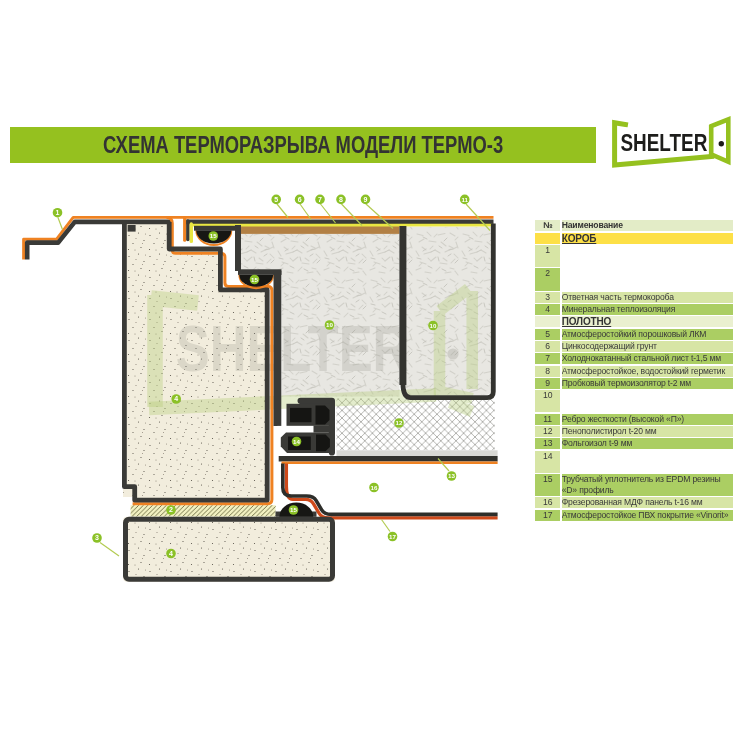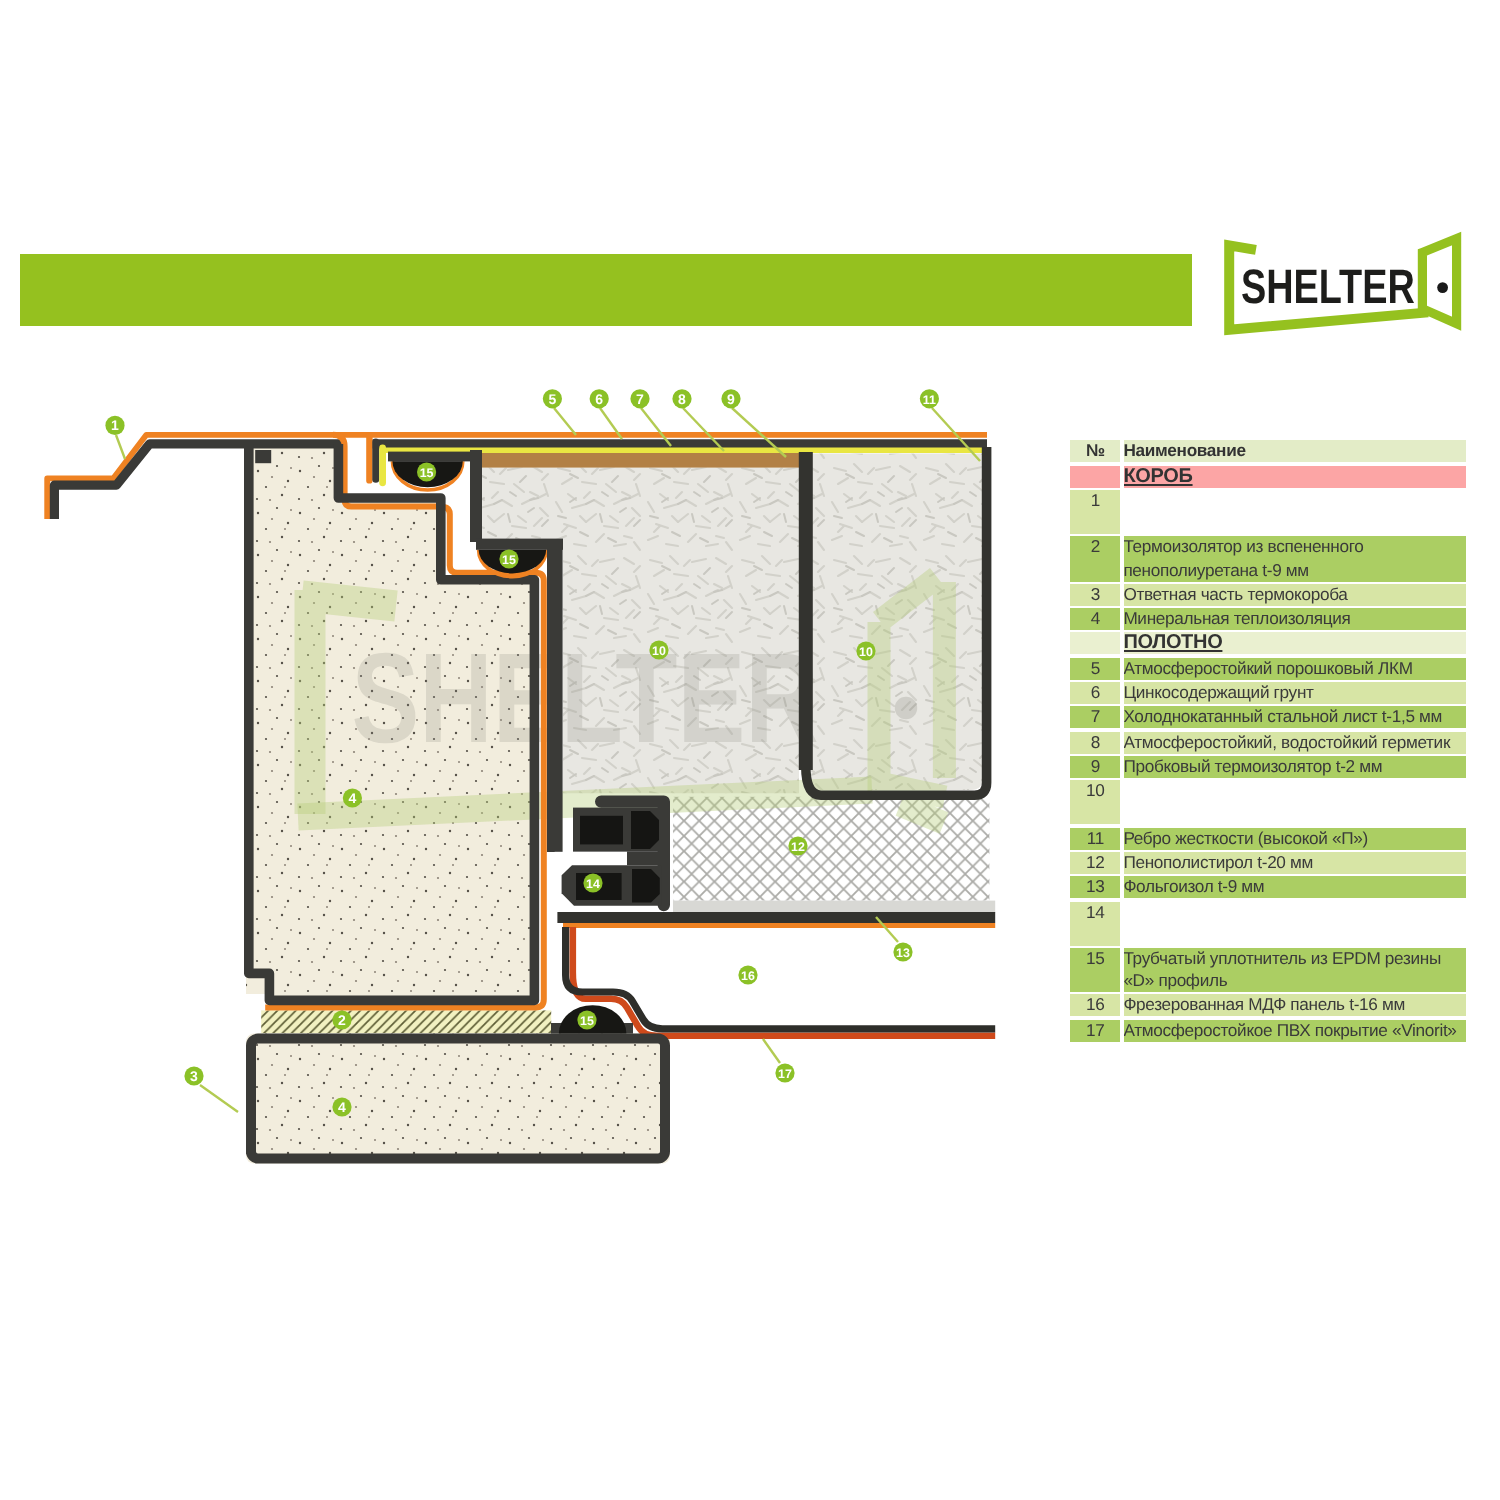--- a/index.html
+++ b/index.html
@@ -4,31 +4,33 @@
 <style>
   html,body{margin:0;padding:0;background:#fff;}
   #page{position:relative;width:750px;height:750px;background:#fff;overflow:hidden;
         font-family:"Liberation Sans", sans-serif;}
   .row{display:flex;margin-top:1.3px;}
   .num{width:25.3px;flex:none;text-align:center;margin-right:1.4px;}
   .txt{flex:1;padding-left:0;white-space:nowrap;overflow:hidden;}
   .pale  .num,.pale  .txt{background:#d7e5a5;}
   .med   .num,.med   .txt{background:#abce63;}
   .hdr   .num,.hdr   .txt{background:#e3ecc7;}
-  .korob .num,.korob .txt{background:#fca5a5;text-decoration:underline;}
+  .korob .num,.korob .txt{background:#fde047;text-decoration:underline;}
   .polot .num,.polot .txt{background:#eaf0d0;text-decoration:underline;}
   .h1x{height:11.0px;line-height:11.1px;}
   .h2x{height:22.1px;line-height:11.05px;}
 </style>
 </head>
 <body>
 <div id="page">
 
   <div style="position:absolute;left:10px;top:127px;width:586px;height:36px;background:#95c11f;"></div>
 
+  <div style="position:absolute;left:10px;top:127px;width:586px;height:36px;line-height:37px;
+              text-align:center;font-size:23px;font-weight:bold;color:#333;"><span style="display:inline-block;transform:scaleX(0.8);transform-origin:center;white-space:nowrap;">СХЕМА ТЕРМОРАЗРЫВА МОДЕЛИ ТЕРМО-3</span></div>
 
   <svg style="position:absolute;left:600px;top:110px;" width="140" height="65" viewBox="600 110 140 65">
 
     <path d="M625.5,124.5 L614.6,122.7 L614.6,164.9 L711.6,156.4" fill="none" stroke="#95c11f" stroke-width="5" stroke-linecap="square" stroke-linejoin="miter"></path>
 
     <path d="M711.2,126.2 L728.3,119.3 L728.3,161.8 L711.2,154.3 Z" fill="#fff" stroke="#95c11f" stroke-width="4.6" stroke-linejoin="miter"></path>
 
     <circle cx="721.3" cy="143.8" r="2.7" fill="#1a1a1a"></circle>
 
     <text x="849" y="151.5" transform="scale(0.782,1)" font-family="Liberation Sans, sans-serif" font-weight="bold" font-size="24.2" fill="#1d1d1b" text-anchor="middle">SHELTER</text>
@@ -45,21 +47,20 @@
         <span class="num"></span>
         <span class="txt">КОРОБ</span>
       </div>
 
     <div class="row pale h2x">
         <span class="num">1</span>
       </div>
 
     <div class="row med h2x">
         <span class="num">2</span>
-        <span class="txt">Термоизолятор из вспененного<br>пенополиуретана t-9 мм</span>
       </div>
 
     <div class="row pale h1x">
         <span class="num">3</span>
         <span class="txt">Ответная часть термокороба</span>
       </div>
 
     <div class="row med h1x">
         <span class="num">4</span>
         <span class="txt">Минеральная теплоизоляция</span>
@@ -80,21 +81,21 @@
         <span class="txt">Цинкосодержащий грунт</span>
       </div>
 
     <div class="row med h1x">
         <span class="num">7</span>
         <span class="txt">Холоднокатанный стальной лист t-1,5 мм</span>
       </div>
 
     <div class="row pale h1x">
         <span class="num">8</span>
-        <span class="txt">Атмосферостойкий, водостойкий герметик</span>
+        <span class="txt">Атмосферостойкое, водостойкий герметик</span>
       </div>
 
     <div class="row med h1x">
         <span class="num">9</span>
         <span class="txt">Пробковый термоизолятор t-2 мм</span>
       </div>
 
     <div class="row pale h2x">
         <span class="num">10</span>
       </div>

